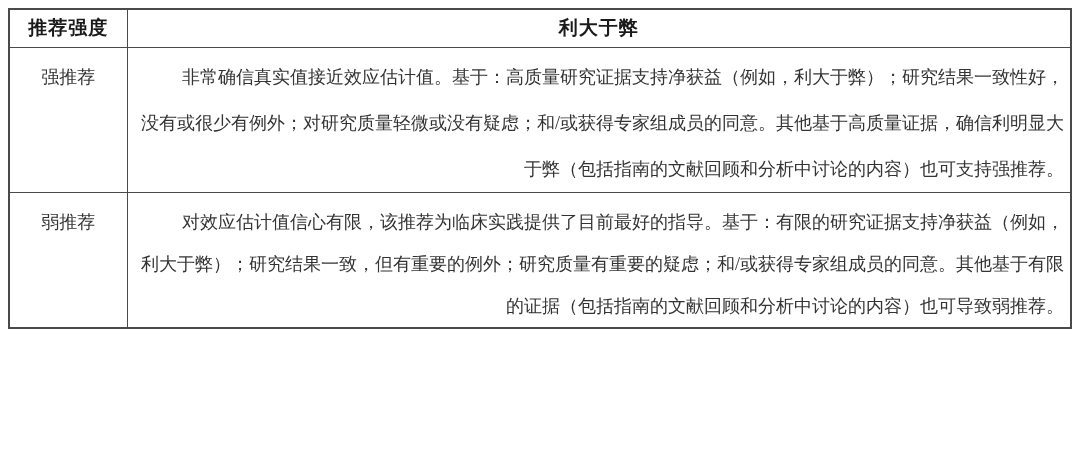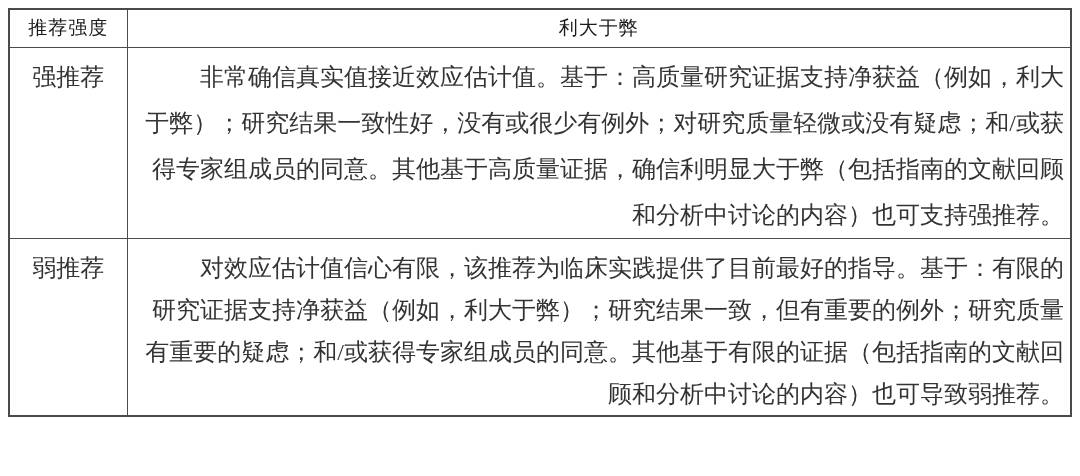--- a/index.html
+++ b/index.html
@@ -30,29 +30,29 @@
   }
   .doc-table th,
   .doc-table td {
     border: 1px solid var(--border);
   }
   .col-strength { width: 118px; }
   thead th {
     height: 38px;
     border-bottom-width: 2px;
     font-size: 19px;
-    font-weight: normal;
+    font-weight: bold;
     color: var(--header-text);
     text-align: center;
     vertical-align: middle;
     letter-spacing: 1px;
     padding: 0;
   }
   tbody td {
-    font-size: 24px;
+    font-size: 18px;
     color: var(--text);
     vertical-align: top;
   }
   td.strength {
     text-align: center;
     padding: 6px 4px 0 4px;
     line-height: 46px;
   }
   td.desc {
     text-align: right;

